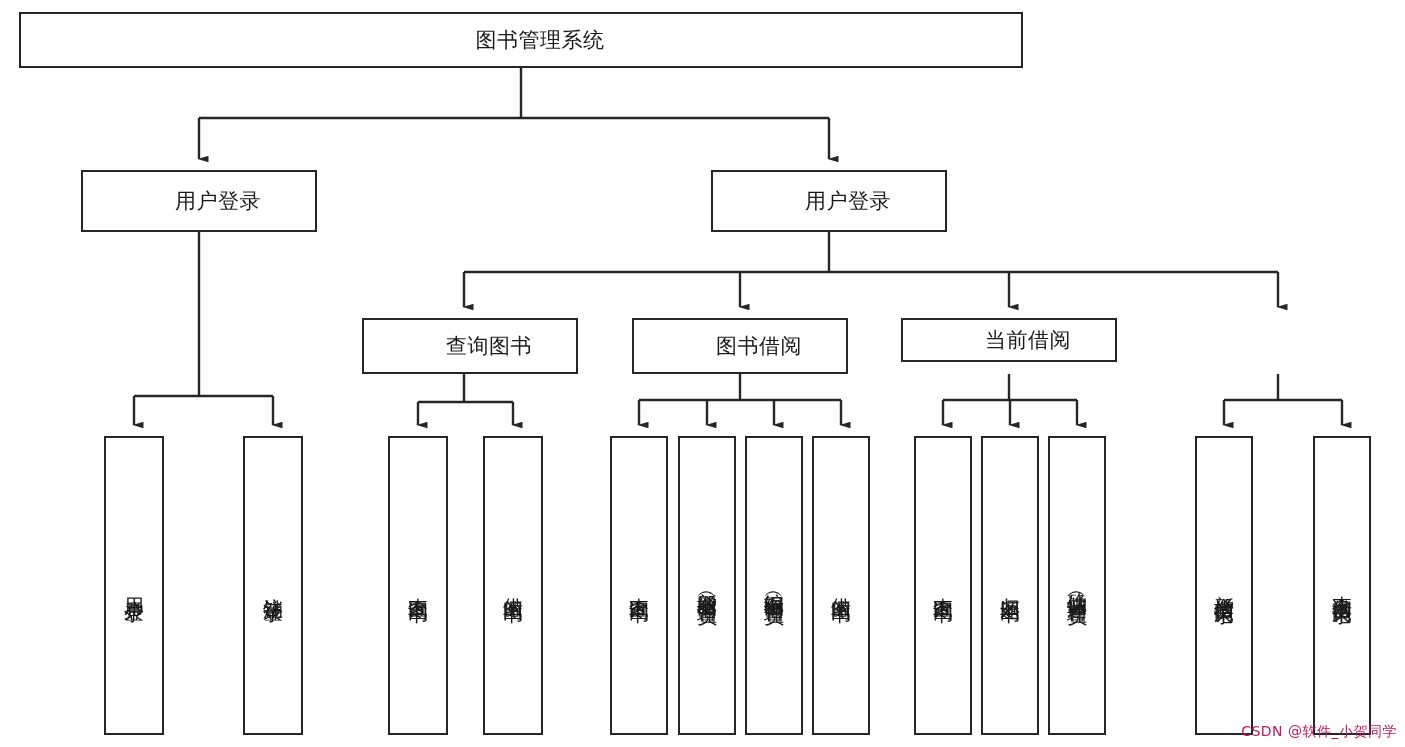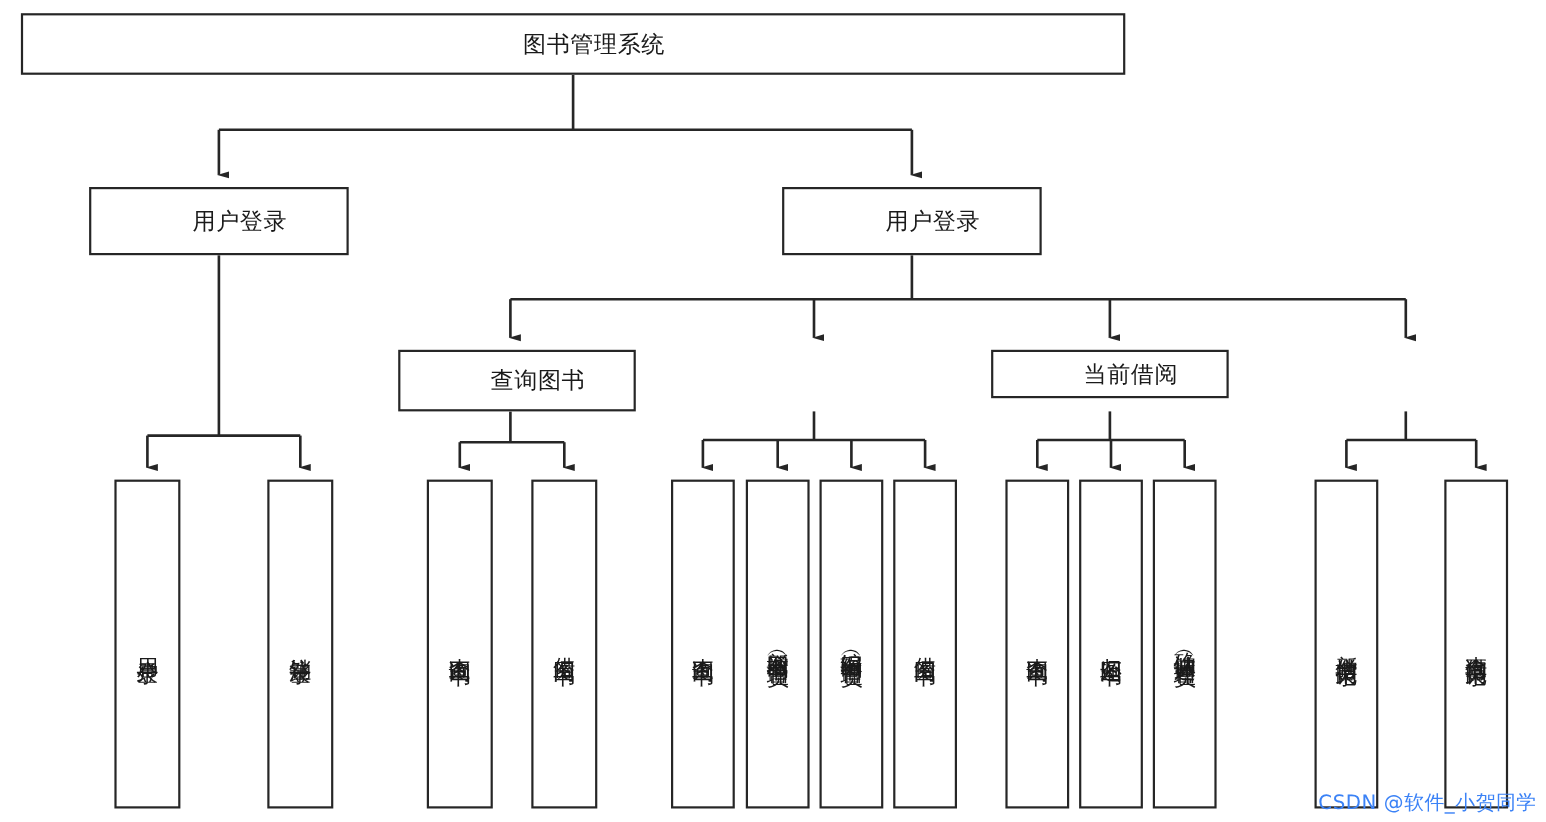--- a/index.html
+++ b/index.html
@@ -42,22 +42,22 @@
     letter-spacing:2px;
     text-align:center;
   }
   .h-label{
     white-space:nowrap;
   }
   #watermark{
     position:absolute;
     right:8px;
     bottom:6px;
-    font-size:18px;
-    color:#3b82f6;
+    font-size:14px;
+    color:#be185d;
     letter-spacing:0.5px;
     white-space:nowrap;
     pointer-events:none;
   }
   svg.links{
     position:absolute;left:0;top:0;width:1405px;height:747px;
     pointer-events:none;
   }
 </style>
 </head>
@@ -122,20 +122,23 @@
   <div class="node h-node" style="left:81px;top:170px;width:236px;height:62px;">
     <span class="h-label">用户登录</span>
   </div>
   <div class="node h-node" style="left:711px;top:170px;width:236px;height:62px;">
     <span class="h-label">用户登录</span>
   </div>
 
   <div class="node h-node" style="left:362px;top:318px;width:216px;height:56px;">
     <span class="h-label">查询图书</span>
   </div>
+  <div class="node h-node" style="left:632px;top:318px;width:216px;height:56px;">
+    <span class="h-label">图书借阅</span>
+  </div>
   <div class="node h-node" style="left:901px;top:318px;width:216px;height:44px;">
     <span class="h-label">当前借阅</span>
   </div>
 
   <div class="node v-node" style="left:104px;top:436px;width:60px;height:299px;">
     <span class="v-label">用户登录</span>
   </div>
   <div class="node v-node" style="left:243px;top:436px;width:60px;height:299px;">
     <span class="v-label">注销登录</span>
   </div>

